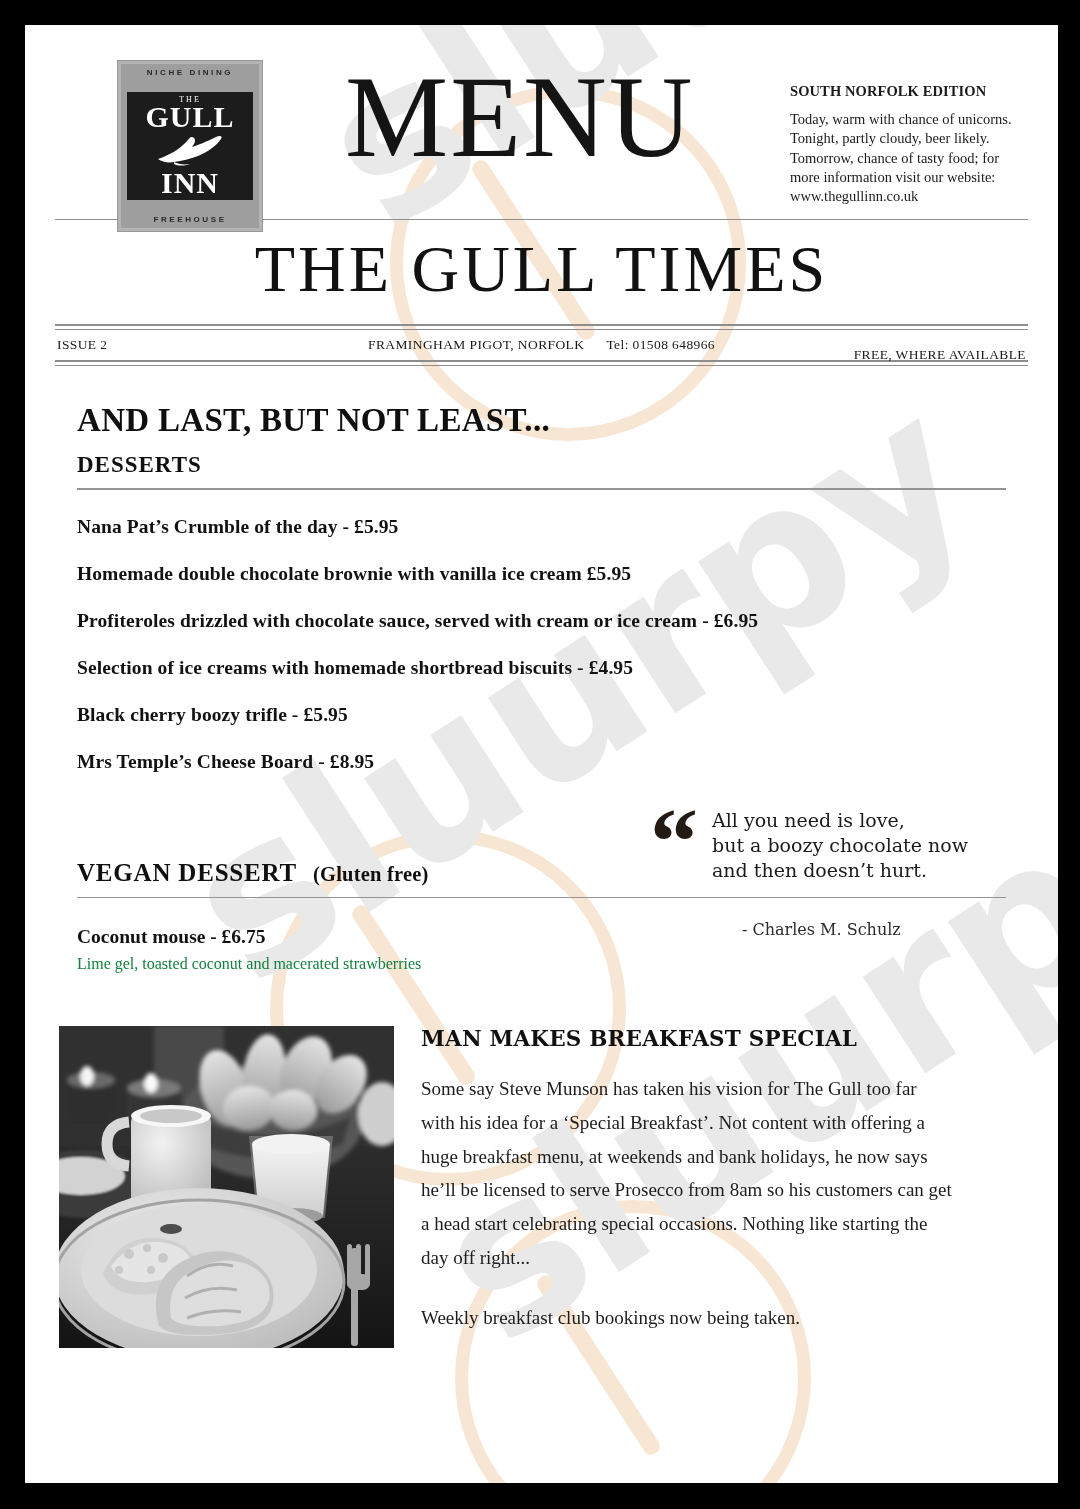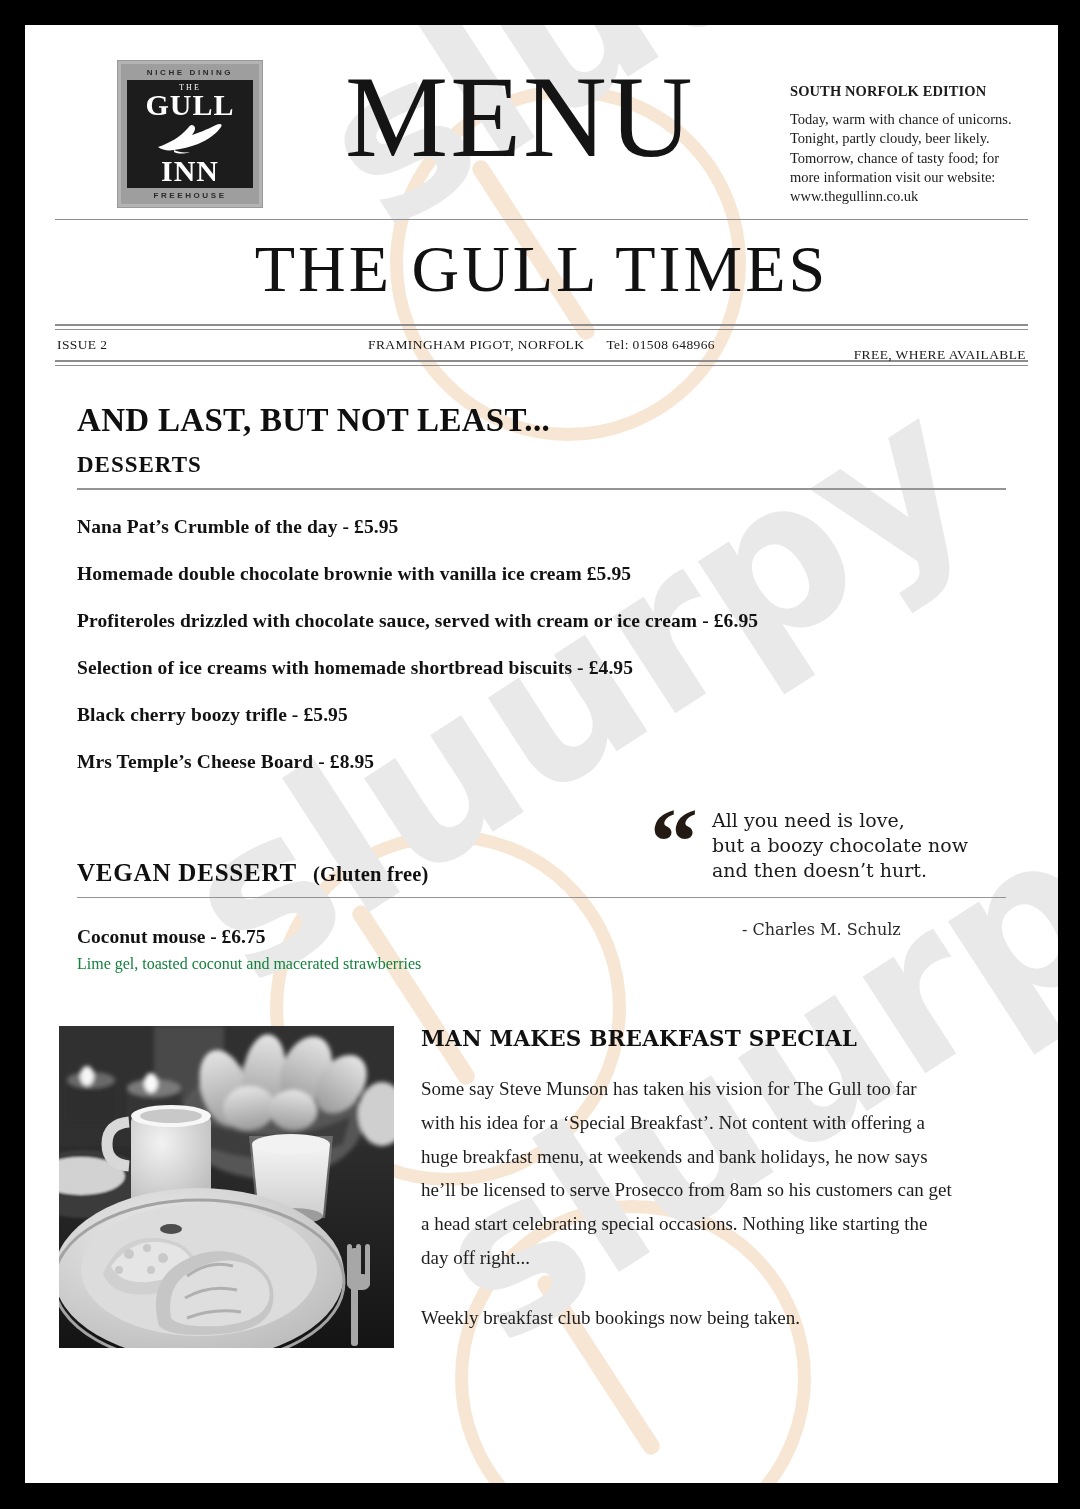--- a/index.html
+++ b/index.html
@@ -73,21 +73,21 @@
   .top-row {
     position: relative;
     height: 168px;
     margin: 26px 30px 0 30px;
   }
   .logo-box {
     position: absolute;
     left: 62px;
     top: 9px;
     width: 146px;
-    height: 148px;
+    height: 172px;
     background: #b4b4b4;
     padding: 3px;
     box-sizing: border-box;
     border: 1px solid #999;
   }
   .logo-inner {
     width: 100%;
     height: 100%;
     background: #9e9e9e;
     box-sizing: border-box;

